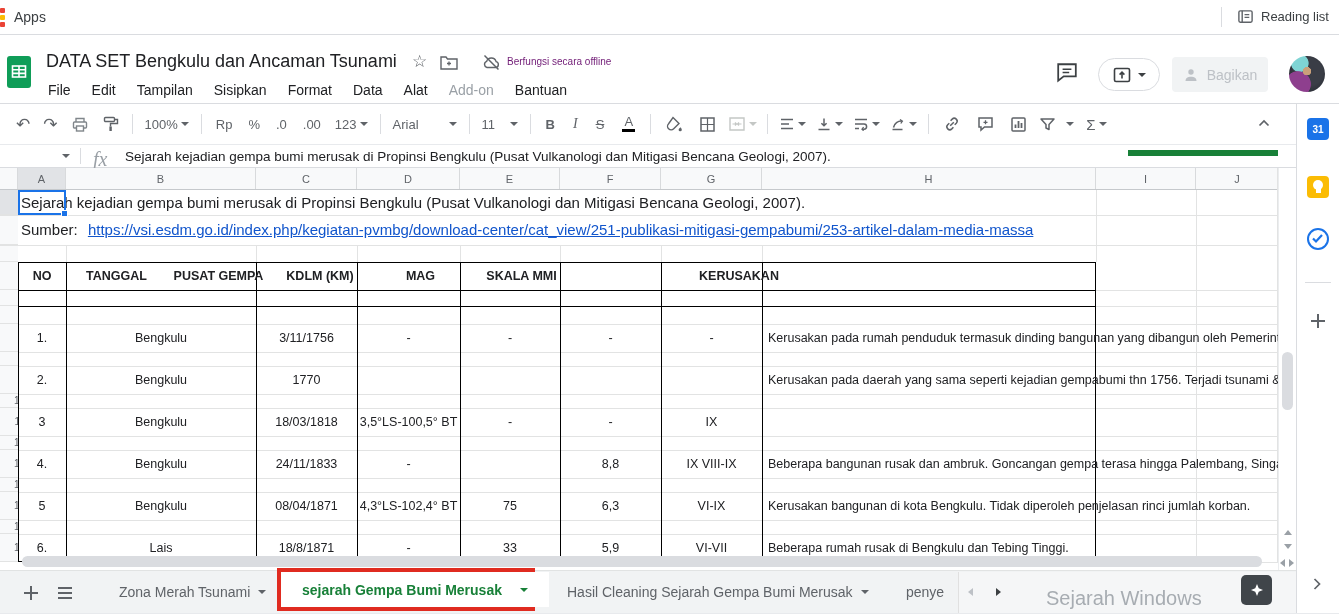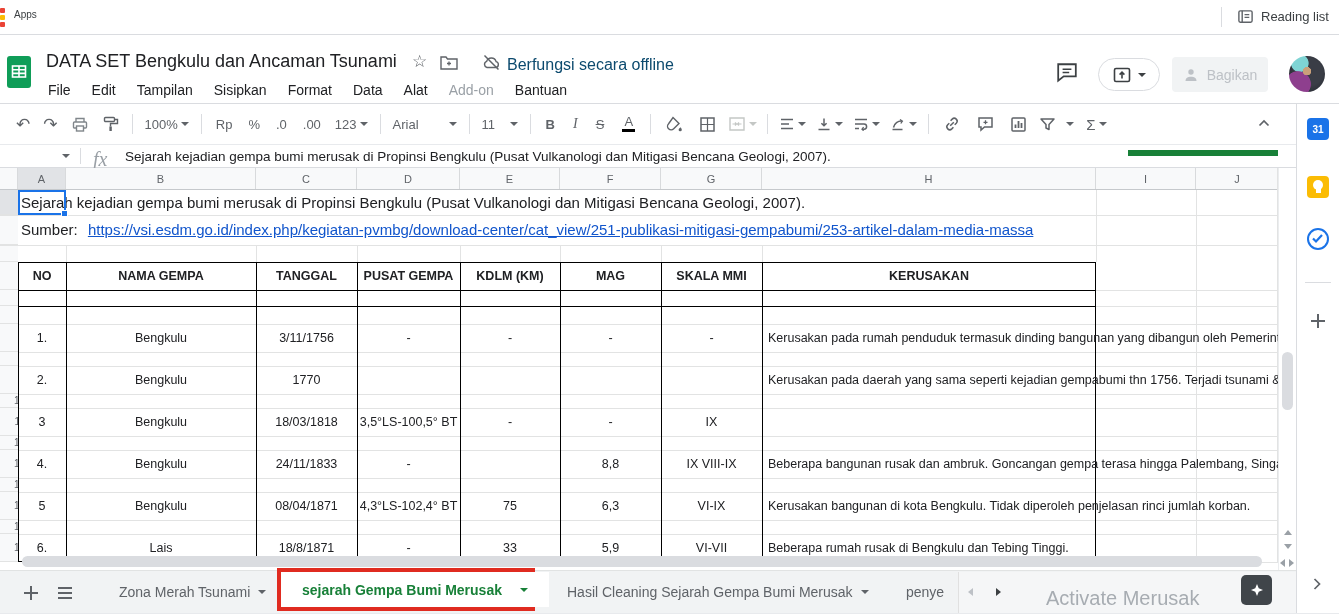--- a/index.html
+++ b/index.html
@@ -47,21 +47,21 @@
 <body>
 
 <div id="app">
 
   <div class="a" style="left:0;top:0;width:1339px;height:35px;background:#fff;border-bottom:1px solid #dadce0;box-sizing:border-box;">
     <div class="a" style="left:0;top:8px;width:7px;height:20px;">
       <div style="width:5px;height:5px;background:#ea4335;border-radius:1px;margin-bottom:2px;"></div>
       <div style="width:5px;height:5px;background:#fbbc04;border-radius:1px;margin-bottom:2px;"></div>
       <div style="width:5px;height:5px;background:#ea4335;border-radius:1px;"></div>
     </div>
-    <span class="a" style="left:14px;top:9px;font-size:10px;color:#3c4043;">Apps</span>
+    <span class="a" style="left:14px;top:9px;font-size:14px;color:#3c4043;">Apps</span>
     <div class="a" style="left:1221px;top:7px;width:1px;height:20px;background:#dadce0;"></div>
     <span class="a" style="left:1237px;top:8px;">
       <svg width="17" height="17" viewBox="0 0 18 18">
         <rect x="2" y="3" width="14" height="12" rx="1.5" fill="none" stroke="#5f6368" stroke-width="1.5"></rect>
         <path d="M5.5 3v12" stroke="#5f6368" stroke-width="1.5"></path>
         <path d="M8 7h5 M8 10h5" stroke="#5f6368" stroke-width="1.3"></path>
       </svg>
     </span>
     <span class="a" style="left:1261px;top:9px;font-size:13px;color:#3c4043;">Reading list</span>
   </div>
@@ -81,21 +81,21 @@
         <path d="M1 2h5l1.5 2H17v10H1z" fill="none" stroke="#5f6368" stroke-width="1.4"></path>
         <path d="M9 6.5v4 M7 8.5h4" stroke="#5f6368" stroke-width="1.3"></path>
       </svg>
     </span>
     <span class="a" style="left:482px;top:19px;">
       <svg width="19" height="17" viewBox="0 0 19 17">
         <path d="M5 13.5h8.5a3 3 0 0 0 .6-5.9A5 5 0 0 0 4.6 7.4 3.2 3.2 0 0 0 5 13.5z" fill="none" stroke="#5f6368" stroke-width="1.4"></path>
         <path d="M2.5 1.5l14 14" stroke="#5f6368" stroke-width="1.5"></path>
       </svg>
     </span>
-    <span class="a" style="left:507px;top:21px;font-size:16px;color:#0c4a6e;">Berfungsi secara offline</span>
+    <span class="a" style="left:507px;top:21px;font-size:10px;color:#701a75;">Berfungsi secara offline</span>
 
     <div class="a" style="left:46px;top:45px;display:flex;gap:17px;align-items:center;">
       <span class="menu-item">File</span>
       <span class="menu-item">Edit</span>
       <span class="menu-item">Tampilan</span>
       <span class="menu-item">Sisipkan</span>
       <span class="menu-item">Format</span>
       <span class="menu-item">Data</span>
       <span class="menu-item">Alat</span>
       <span class="menu-item menu-muted">Add-on</span>
@@ -384,21 +384,20 @@
     <div class="a" style="left:18px;top:22px;width:48px;height:25px;border:2px solid #1a73e8;box-sizing:border-box;"></div>
     <div class="a" style="left:61px;top:42px;width:7px;height:7px;background:#1a73e8;border:1px solid #fff;box-sizing:border-box;"></div>
 
     <div class="a" style="left:21px;top:47px;height:30px;line-height:30px;font-size:15px;white-space:nowrap;">
       <span>Sumber:</span>
       <span style="color:#1155cc;text-decoration:underline;margin-left:6px;margin-top:25px;">https://vsi.esdm.go.id/index.php/kegiatan-pvmbg/download-center/cat_view/251-publikasi-mitigasi-gempabumi/253-artikel-dalam-media-massa</span>
     </div>
 
     <div class="trow th" style="left:18px;top:94px;height:28px;">
       <div class="cell w0">NO</div>
-      <div class="cell w1">NAMA GEMPA</div>
       <div class="cell w2">TANGGAL</div>
       <div class="cell w3">PUSAT GEMPA</div>
       <div class="cell w4">KDLM (KM)</div>
       <div class="cell w5">MAG</div>
       <div class="cell w6">SKALA MMI</div>
       <div class="cell w7">KERUSAKAN</div>
     </div>
 
     <div class="trow" style="left:18px;top:156px;height:28px;">
       <div class="cell w0">1.</div>
@@ -507,21 +506,21 @@
     <div class="a" style="left:553px;top:0;height:42px;display:flex;align-items:center;gap:8px;padding:0 14px;">
       <span class="tablabel">Hasil Cleaning Sejarah Gempa Bumi Merusak</span>
       <span class="caret"></span>
     </div>
     <div class="a" style="left:898px;top:0;height:42px;display:flex;align-items:center;padding:0 8px;width:52px;overflow:hidden;">
       <span class="tablabel">penye</span>
     </div>
     <div class="a" style="left:958px;top:1px;width:338px;height:41px;background:#f5f6f7;border-left:1px solid #e0e0e0;box-sizing:border-box;"></div>
     <div class="a tri-left" style="left:968px;top:17px;"></div>
     <div class="a tri-right" style="left:996px;top:17px;"></div>
-    <span class="a" style="left:1046px;top:16px;font-size:20px;color:#9aa0a6;opacity:.85;white-space:nowrap;">Activate Merusak</span>
+    <span class="a" style="left:1046px;top:16px;font-size:20px;color:#9aa0a6;opacity:.85;white-space:nowrap;">Sejarah Windows</span>
     <div class="a" style="left:1241px;top:4px;width:31px;height:30px;background:#40454a;border-radius:5px;display:flex;align-items:center;justify-content:center;">
       <svg width="16" height="16" viewBox="0 0 24 24">
         <path d="M12 3l2.6 6.4L21 12l-6.4 2.6L12 21l-2.6-6.4L3 12l6.4-2.6z" fill="#fff"></path>
       </svg>
     </div>
 
     <div class="a" style="left:277px;top:-3px;width:258px;height:43px;border:4px solid #e02b20;box-sizing:border-box;background:#fff;">
       <div class="a" style="left:0;top:0;width:268px;height:35px;background:#fff;display:flex;align-items:center;justify-content:center;gap:18px;">
         <span class="tablabel" style="color:#188038;font-weight:bold;">sejarah Gempa Bumi Merusak</span>
         <span class="caret caret-green"></span>

